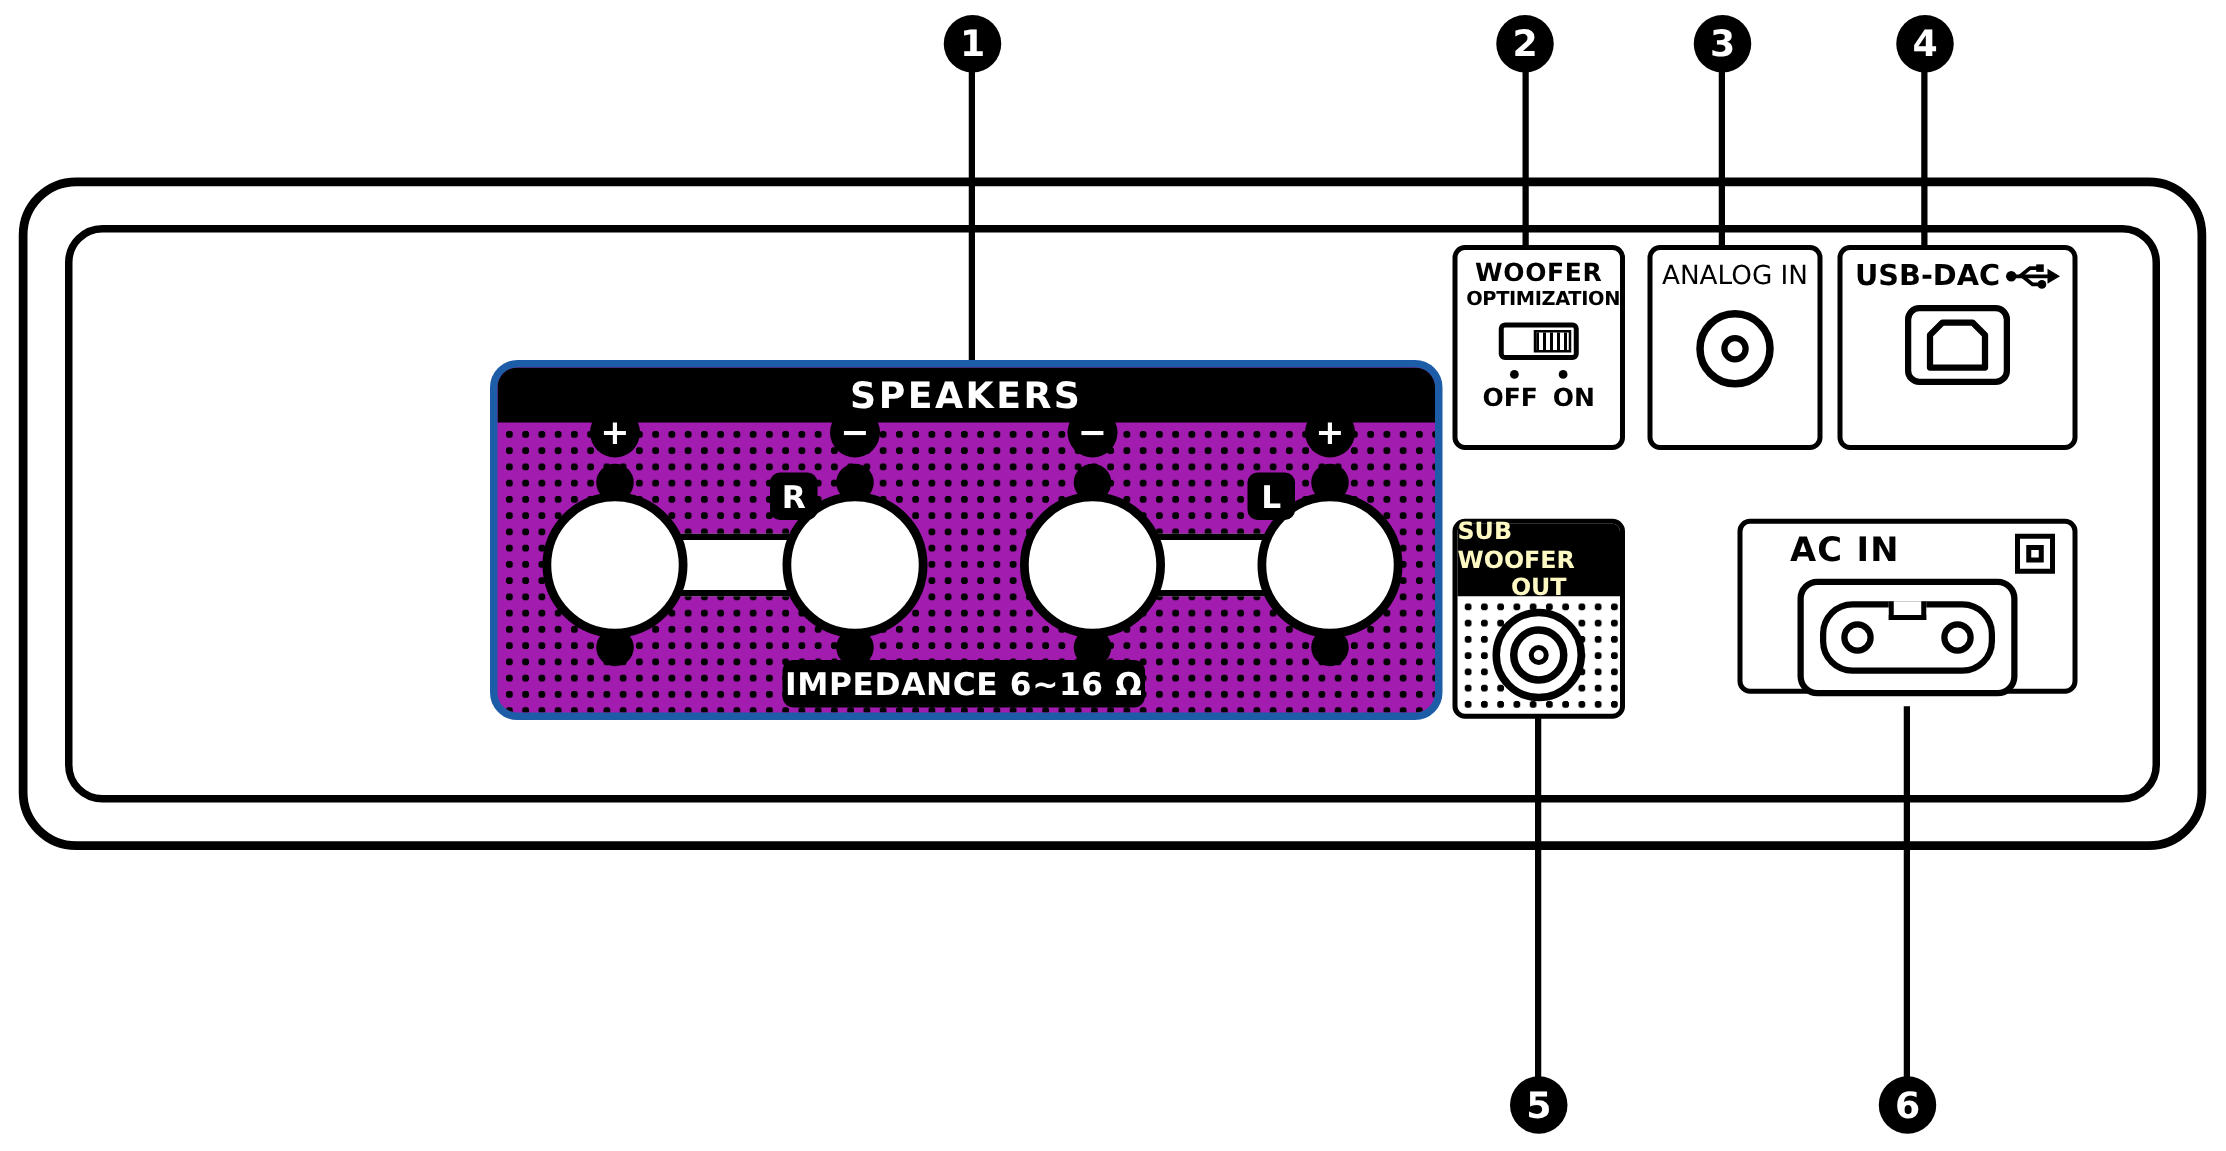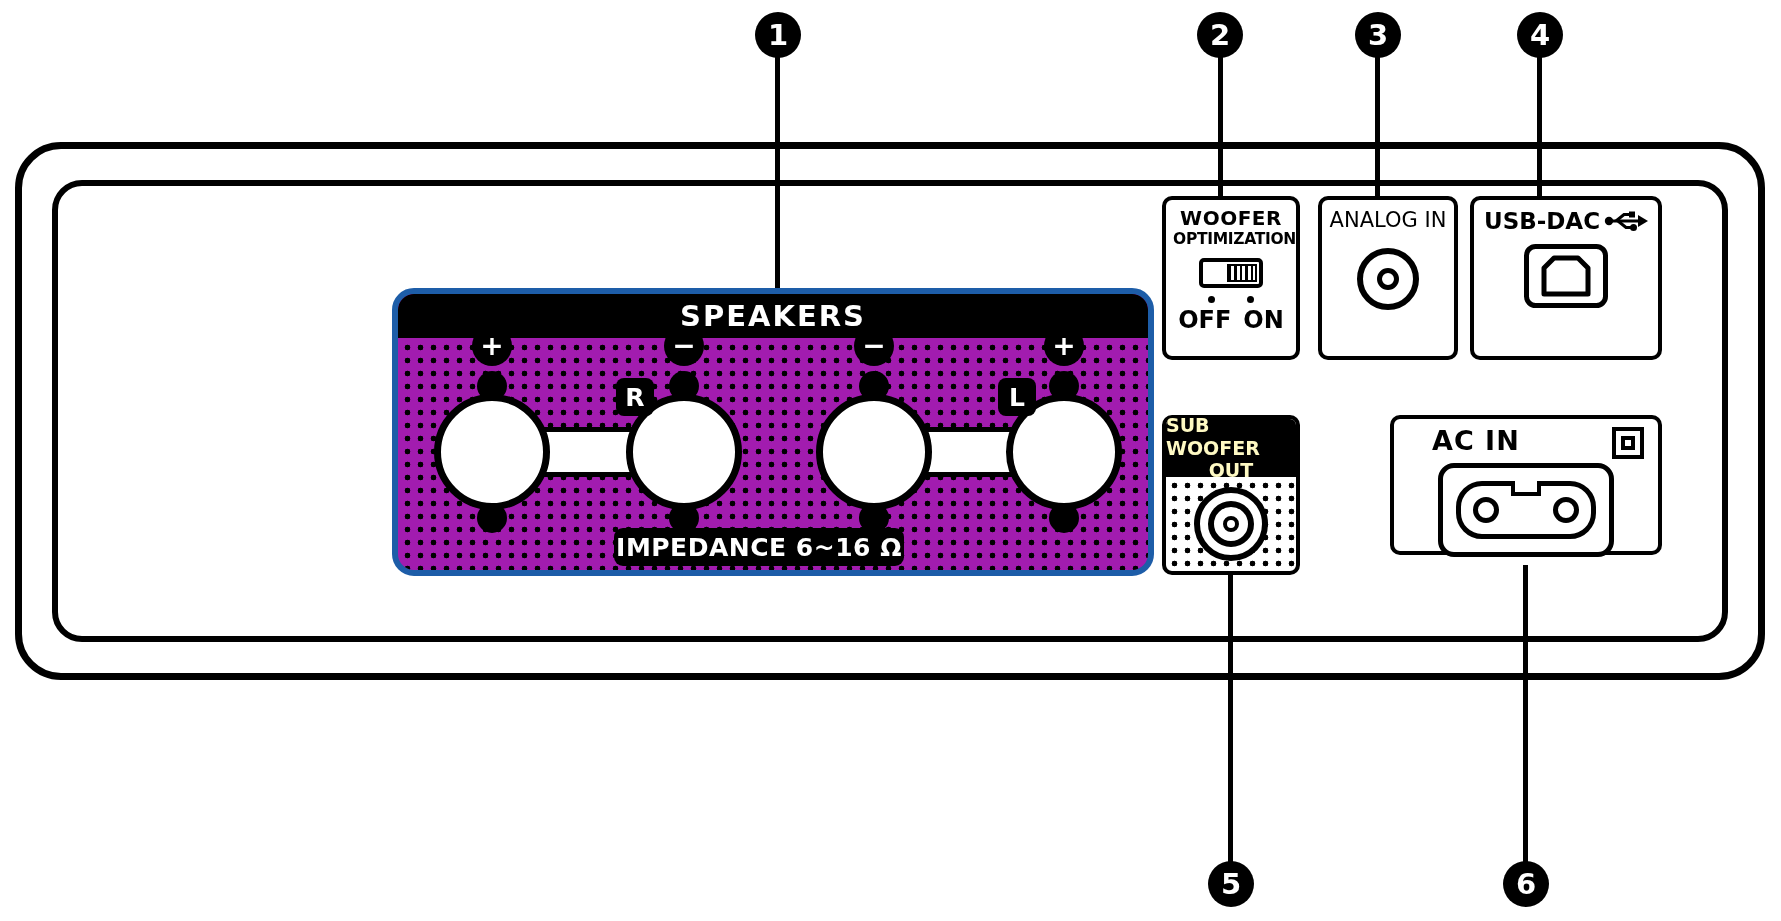--- a/index.html
+++ b/index.html
@@ -33,36 +33,36 @@
   .bar  { position:absolute; height:50px; background:#fff; border:5px solid #000; z-index:0; }
   .term { position:absolute; width:30px; height:30px; border-radius:50%; background:#000; z-index:1; }
   .post { position:absolute; width:116px; height:116px; border:7px solid #000; border-radius:50%;
           background:#fff; z-index:2; }
   .polarity { position:absolute; width:40px; height:40px; border-radius:50%; background:#000; color:#fff;
               display:flex; align-items:center; justify-content:center; font-size:28px; font-weight:bold;
               z-index:3; line-height:1; }
   .channel-badge { position:absolute; width:38px; height:38px; border-radius:8px; background:#000; color:#fff;
                    display:flex; align-items:center; justify-content:center; font-size:25px; font-weight:bold;
                    z-index:3; }
-  .impedance { position:absolute; left:216px; top:190px; width:290px; height:38px; border-radius:9px;
+  .impedance { position:absolute; left:228px; top:190px; width:290px; height:38px; border-radius:9px;
                background:#000; color:#fff; display:flex; align-items:center; justify-content:center;
                font-size:25px; font-weight:bold; letter-spacing:0.5px; z-index:3; }
 
   
   .io-box { position:absolute; background:#fff; border:4px solid #000; border-radius:10px; z-index:2; }
 
   
   .so-title1 { margin-top:6px; text-align:center; font-size:20px; font-weight:bold; letter-spacing:0.5px; }
   .so-title2 { text-align:right; font-size:15.5px; font-weight:bold; letter-spacing:-0.3px; }
   .so-switch { margin:10px auto 0; width:64px; height:30px; border:4px solid #000; border-radius:5px; position:relative; background:#fff; }
   .so-knob { position:absolute; top:2px; bottom:2px; right:2px; width:30px; border:2px solid #000;
              background:repeating-linear-gradient(90deg,#000 0 2.5px,#fff 2.5px 5.5px); }
   .so-dots { display:flex; justify-content:center; gap:32px; margin-top:8px; }
   .so-dot { width:7px; height:7px; border-radius:50%; background:#000; }
-  .so-labels { display:flex; justify-content:center; gap:12px; margin-top:3px; font-size:24px; font-weight:bold; }
+  .so-labels { display:flex; justify-content:center; gap:12px; margin-top:3px; font-size:20px; font-weight:bold; }
 
   
   .ai-title { margin-top:8px; text-align:center; font-size:21px; font-weight:normal; }
   .rca { margin:16px auto 0; width:62px; height:62px; border:6px solid #000; border-radius:50%;
          display:flex; align-items:center; justify-content:center; background:#fff; }
   .rca-inner { width:22px; height:22px; border:5px solid #000; border-radius:50%; background:#fff; }
 
   
   .ud-header { margin-top:8px; display:flex; align-items:center; justify-content:center; gap:4px; }
   .ud-title { font-size:23px; font-weight:bold; }

